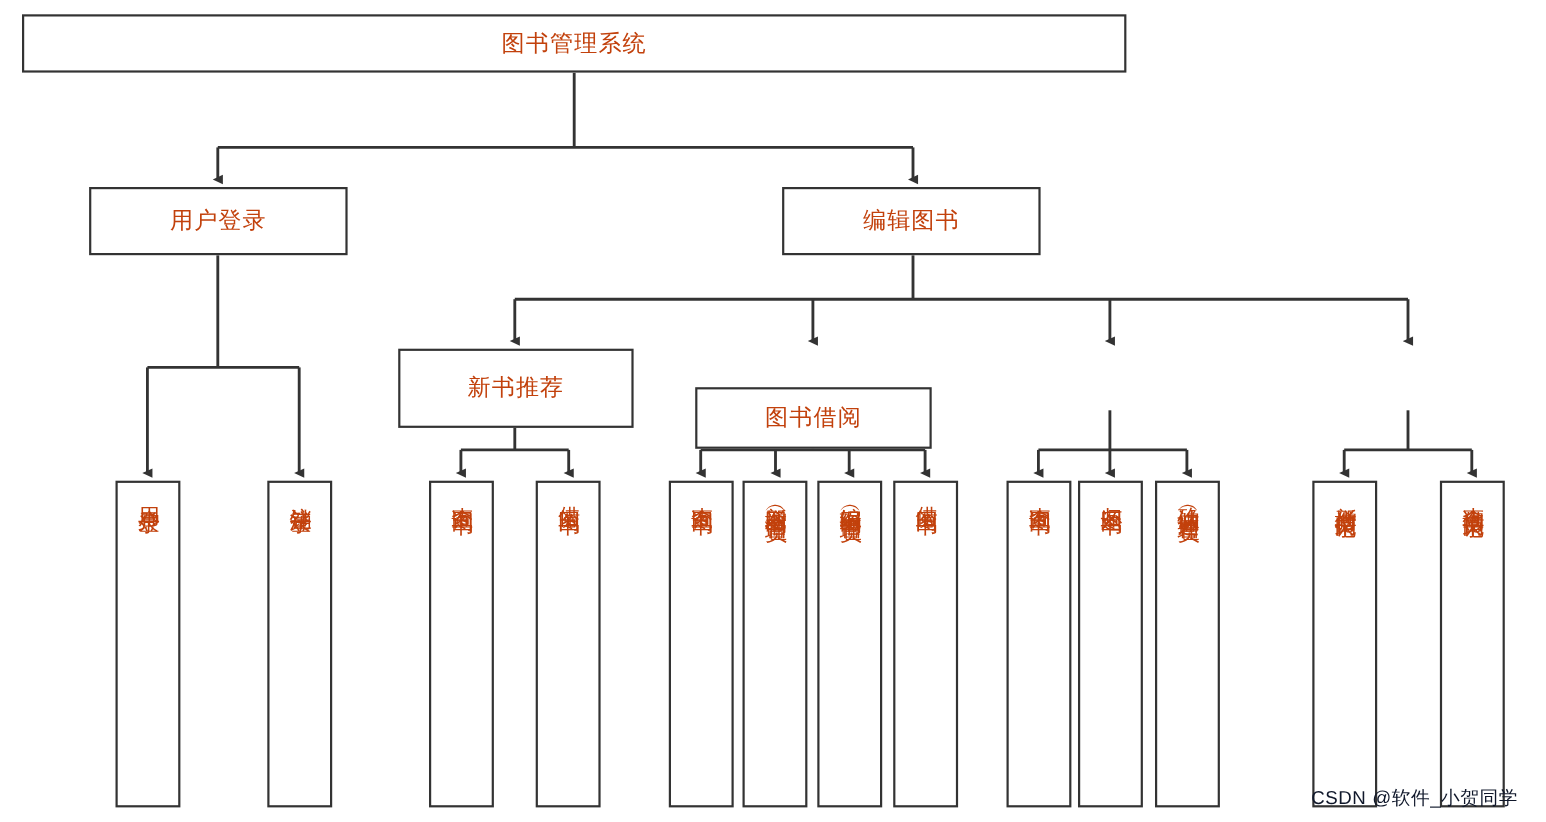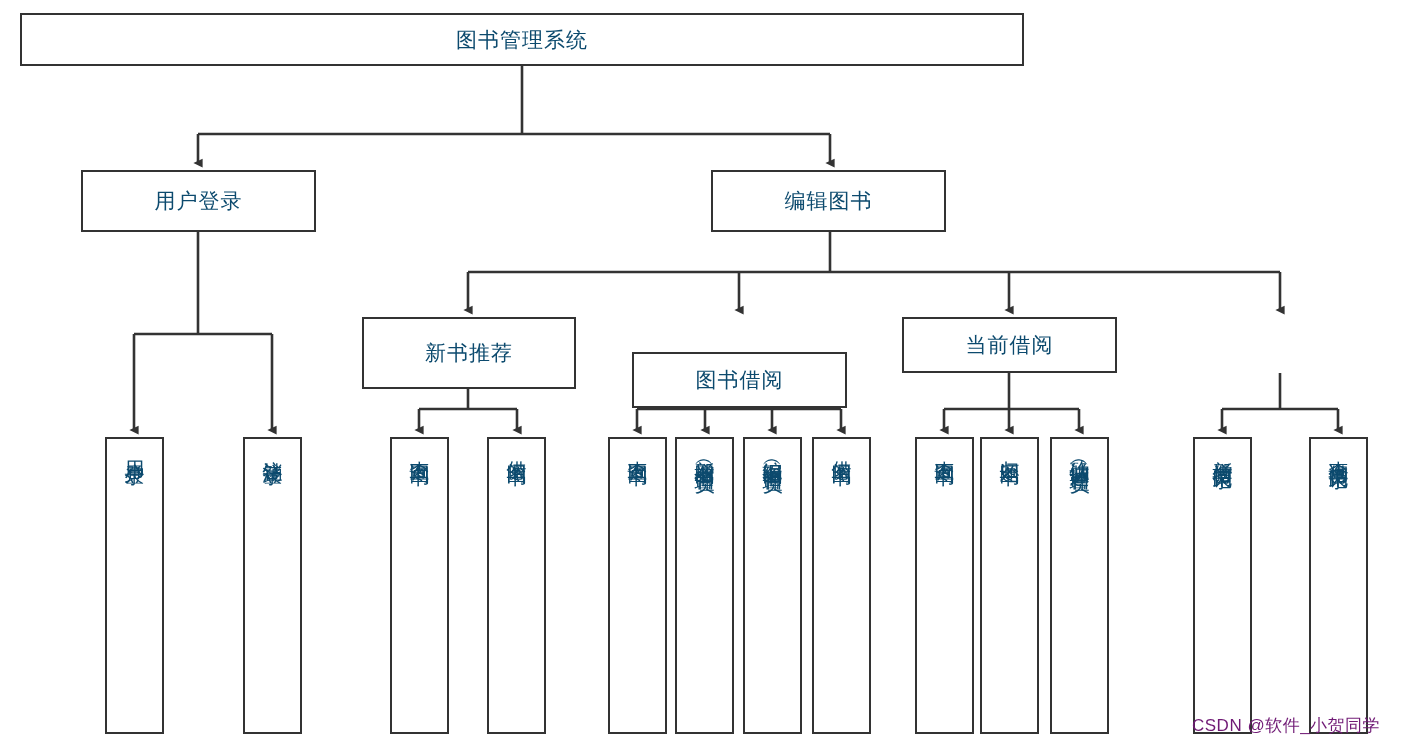--- a/index.html
+++ b/index.html
@@ -25,21 +25,21 @@
     height: 747px;
   }
   .node {
     position: absolute;
     box-sizing: border-box;
     border: 2px solid #333333;
     background: #ffffff;
     display: flex;
     align-items: center;
     justify-content: center;
-    color: #0c4a6e;
+    color: #c2410c;
     z-index: 2;
   }
   .node.horiz {
     font-size: 21px;
     letter-spacing: 1px;
     line-height: 1.2;
   }
   .node.vert {
     writing-mode: vertical-rl;
     text-orientation: upright;
@@ -48,21 +48,21 @@
     letter-spacing: 2px;
     padding: 6px 0;
     justify-content: flex-start;
     align-items: center;
   }
   .watermark {
     position: absolute;
     left: 1192px;
     top: 714px;
     font-size: 17px;
-    color: #701a75;
+    color: #0f172a;
     white-space: nowrap;
     z-index: 3;
     letter-spacing: 0.5px;
   }
 </style>
 </head>
 <body>
 
 <div id="canvas">
 
@@ -116,21 +116,20 @@
     </g>
   </svg>
 
   <div class="node horiz" style="left:20px; top:13px; width:1004px; height:53px;">图书管理系统</div>
 
   <div class="node horiz" style="left:81px; top:170px; width:235px; height:62px;">用户登录</div>
   <div class="node horiz" style="left:711px; top:170px; width:235px; height:62px;">编辑图书</div>
 
   <div class="node horiz" style="left:362px; top:317px; width:214px; height:72px;">新书推荐</div>
   <div class="node horiz" style="left:632px; top:317px; width:215px; height:56px;margin-top:35px;">图书借阅</div>
-  <div class="node horiz" style="left:902px; top:317px; width:215px; height:56px;">当前借阅</div>
 
   <div class="node vert" style="left:105px; top:437px; width:59px; height:297px;">用户登录</div>
   <div class="node vert" style="left:243px; top:437px; width:59px; height:297px;">注销登录</div>
 
   <div class="node vert" style="left:390px; top:437px; width:59px; height:297px;">查询图书</div>
   <div class="node vert" style="left:487px; top:437px; width:59px; height:297px;">借阅图书</div>
 
   <div class="node vert" style="left:608px; top:437px; width:59px; height:297px;">查询图书</div>
   <div class="node vert" style="left:675px; top:437px; width:59px; height:297px;">新增图书（管理员）</div>
   <div class="node vert" style="left:743px; top:437px; width:59px; height:297px;">编辑图书（管理员）</div>

